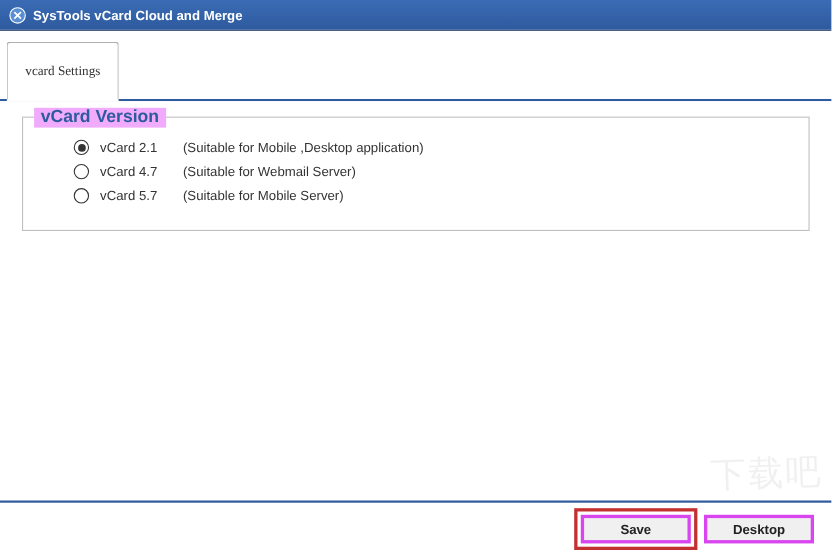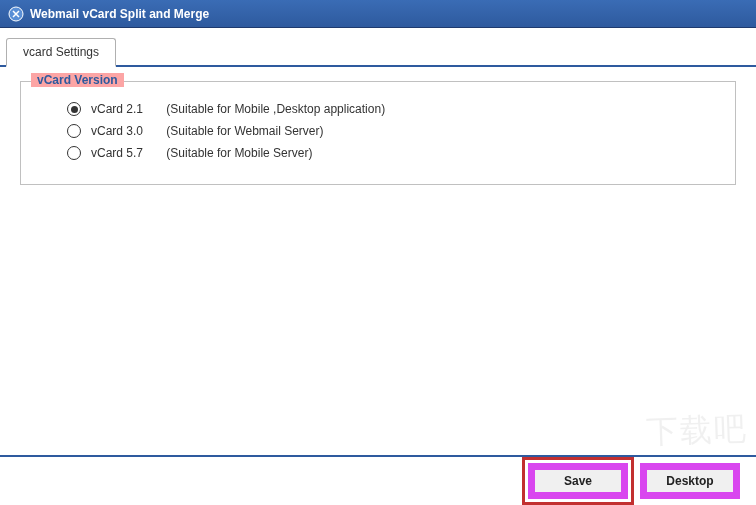--- a/index.html
+++ b/index.html
@@ -39,55 +39,56 @@
     }
     .tab-strip {
       background: #ffffff;
       border-bottom: 2px solid #2e5a9e;
       display: flex;
       padding-left: 6px;
       padding-top: 6px;
       margin-top: 2px;
     }
     .tab {
-      padding: 6px 16px;
+      padding: 18px 16px;
       font-size: 12px;
       color: #333;
       background: #ffffff;
       border: 1px solid #b0b0b0;
       border-bottom: none;
       border-top-left-radius: 3px;
       border-top-right-radius: 3px;
       position: relative;
       top: 2px;
       cursor: pointer;
+      font-family: Liberation Serif, serif;
     }
     .tab.active {
       background: #ffffff;
       border-bottom: 2px solid #ffffff;
     }
     .content-area {
       padding: 14px 20px;
       background: #ffffff;
       height: 396px;
     }
     .fieldset {
       border: 1px solid #c0c0c0;
       padding: 14px 18px 16px 18px;
       position: relative;
     }
     .fieldset-legend {
       position: absolute;
       top: -9px;
       left: 10px;
-      background: #fca5a5;
+      background: #f0abfc;
       padding: 0 6px;
       color: #2e5a9e;
       font-weight: bold;
-      font-size: 12px;
+      font-size: 16px;
     }
     .radio-row {
       display: flex;
       align-items: center;
       margin: 6px 0 8px 28px;
       cursor: pointer;
     }
     .radio-outer {
       width: 14px;
       height: 14px;
@@ -125,23 +126,23 @@
       border-top: 2px solid #2e5a9e;
       display: flex;
       justify-content: flex-end;
       align-items: center;
       padding: 0 16px;
       gap: 12px;
       background: #ffffff;
     }
     .btn {
       min-width: 100px;
-      height: 36px;
+      height: 26px;
       background: #f0f0f0;
-      border: 7px solid #d946ef;
+      border: 3px solid #d946ef;
       font-size: 12px;
       font-weight: bold;
       color: #222;
       cursor: pointer;
       display: inline-flex;
       align-items: center;
       justify-content: center;
     }
     .btn-primary-outline {
       outline: 3px solid #c23030;
@@ -161,21 +162,21 @@
 </head>
 <body>
 
 <div class="titlebar">
   <span class="titlebar-icon">
     <svg width="16" height="16" viewBox="0 0 16 16">
       <circle cx="8" cy="8" r="7" fill="#5a8fd6" stroke="#ffffff" stroke-width="1"></circle>
       <path d="M5 5 L11 11 M11 5 L5 11" stroke="#ffffff" stroke-width="1.5"></path>
     </svg>
   </span>
-  <span class="titlebar-title">Webmail  vCard Split and Merge</span>
+  <span class="titlebar-title">SysTools  vCard Cloud and Merge</span>
 </div>
 
 <div class="tab-strip">
   <div class="tab active">
     <span>vcard Settings</span>
   </div>
 </div>
 
 <div class="content-area">
   <div class="fieldset">
@@ -187,21 +188,21 @@
       </span>
       <span class="radio-text">
         <span class="radio-version">vCard 2.1</span>
         <span class="radio-desc">(Suitable for Mobile ,Desktop application)</span>
       </span>
     </div>
 
     <div class="radio-row">
       <span class="radio-outer"></span>
       <span class="radio-text">
-        <span class="radio-version">vCard 3.0</span>
+        <span class="radio-version">vCard 4.7</span>
         <span class="radio-desc">(Suitable for Webmail Server)</span>
       </span>
     </div>
 
     <div class="radio-row">
       <span class="radio-outer"></span>
       <span class="radio-text">
         <span class="radio-version">vCard 5.7</span>
         <span class="radio-desc">(Suitable for Mobile Server)</span>
       </span>

